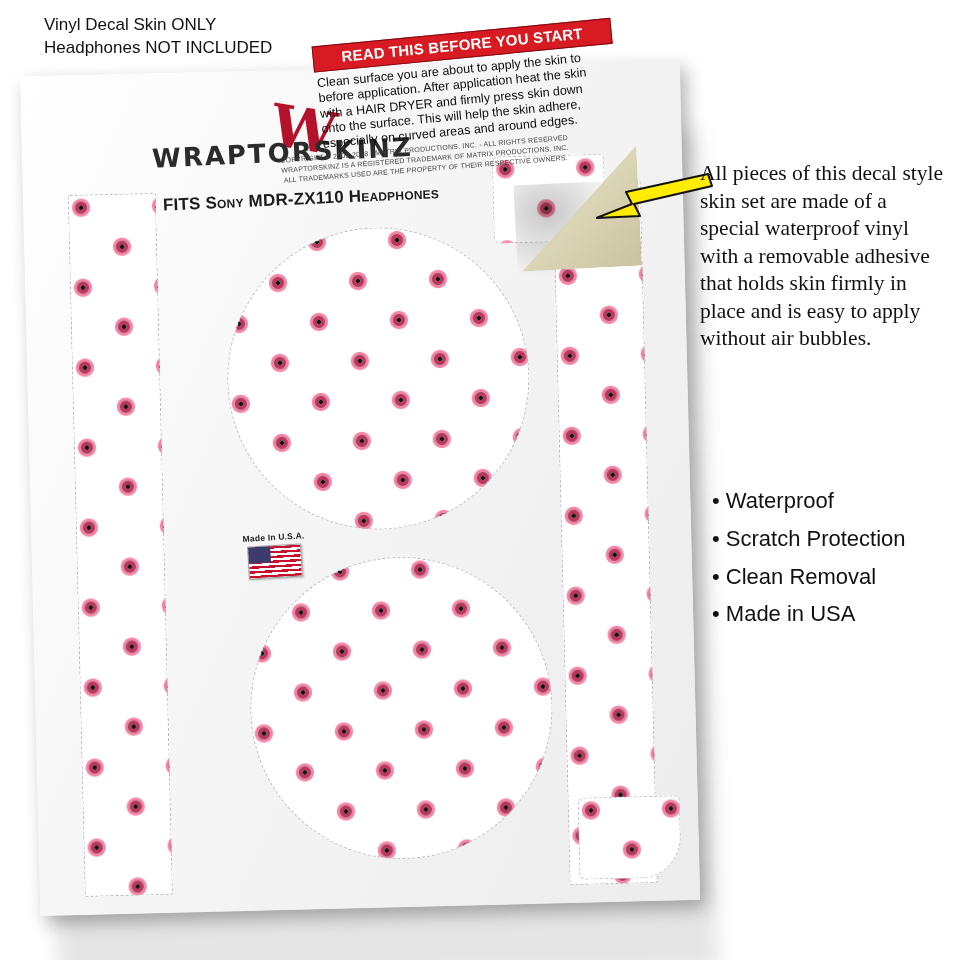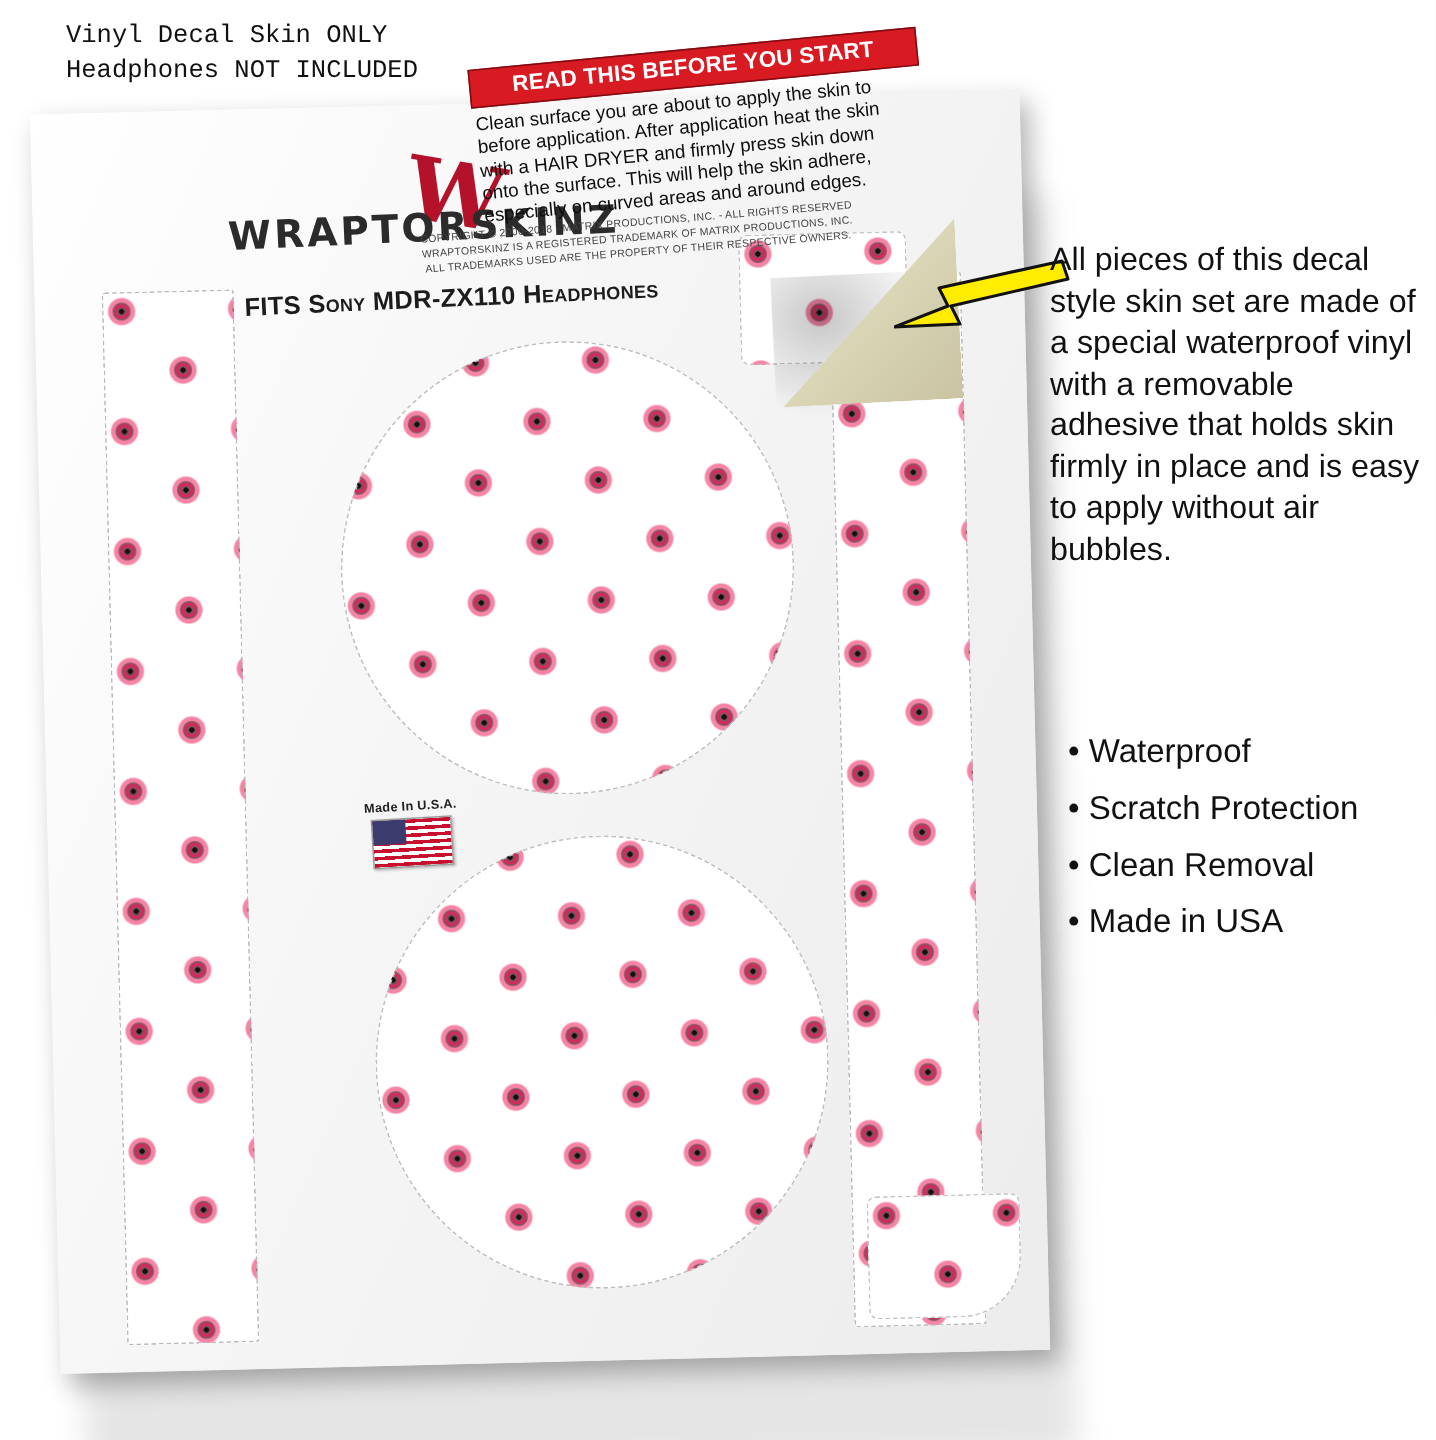--- a/index.html
+++ b/index.html
@@ -17,21 +17,21 @@
 
   
   .disclaimer {
     position: absolute;
     left: 44px;
     top: 14px;
     font-size: 17px;
     line-height: 1.33;
     color: #111;
     white-space: pre-line;
-    font-family: Liberation Mono, monospace;
+    font-family: Liberation Sans, sans-serif;
   }
 
   
   .sheet-wrap {
     position: absolute;
     left: 18px;
     top: 58px;
     width: 700px;
     height: 880px;
   }
@@ -247,21 +247,21 @@
     height: 70px;
   }
   .callout {
     position: absolute;
     left: 700px;
     top: 160px;
     width: 248px;
     font-size: 21.5px;
     line-height: 1.28;
     color: #111;
-    font-family: Liberation Sans, sans-serif;
+    font-family: Liberation Serif, serif;
   }
   .bullets {
     position: absolute;
     left: 712px;
     top: 482px;
     width: 248px;
     font-size: 22px;
     line-height: 1.72;
     color: #111;
   }

